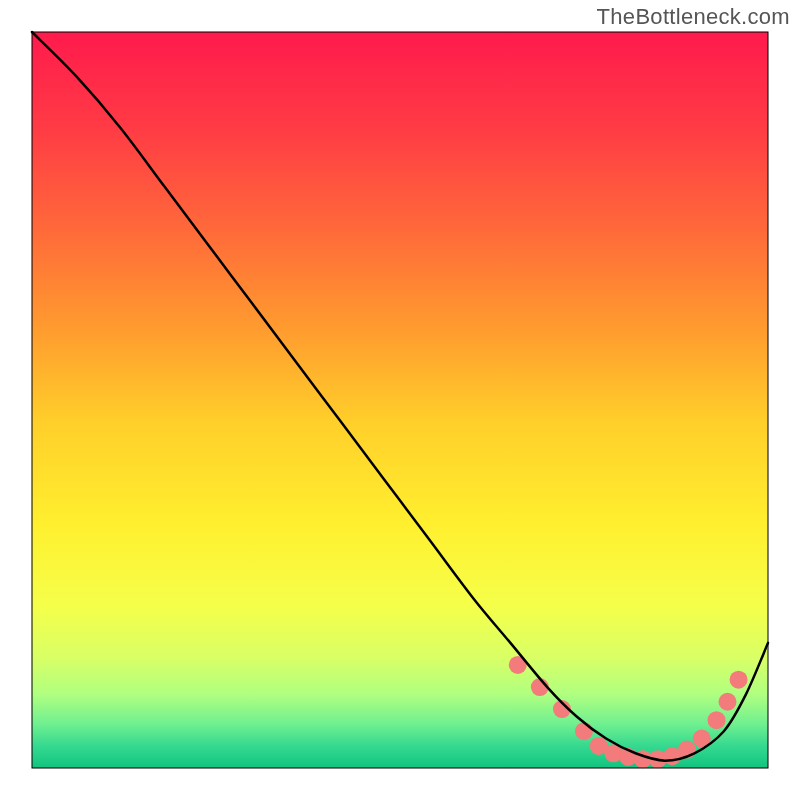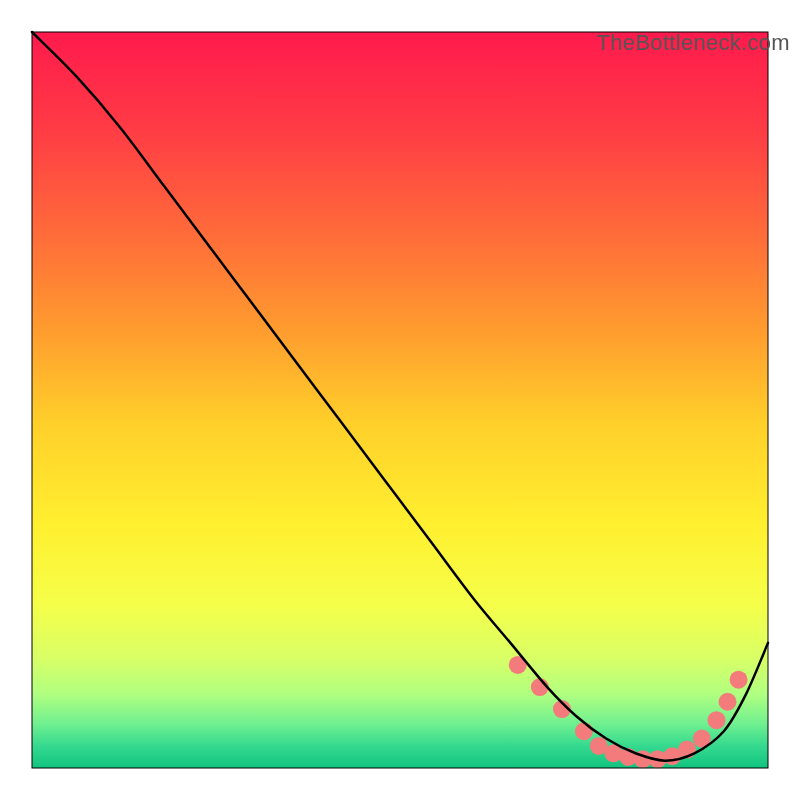--- a/index.html
+++ b/index.html
@@ -23,21 +23,20 @@
   }
   #watermark {
     position: absolute;
     top: 4px;
     right: 10px;
     font-size: 22px;
     font-weight: 500;
     color: #555555;
     letter-spacing: 0.3px;
     z-index: 10;
-    margin-top: 26px;
   }
 </style>
 </head>
 <body>
 
 <div id="container">
   <div id="watermark">TheBottleneck.com</div>
   <svg id="chart-svg" width="800" height="800" viewBox="0 0 800 800">
     <defs>
       <linearGradient id="bg-grad" x1="0" y1="0" x2="0" y2="1">

